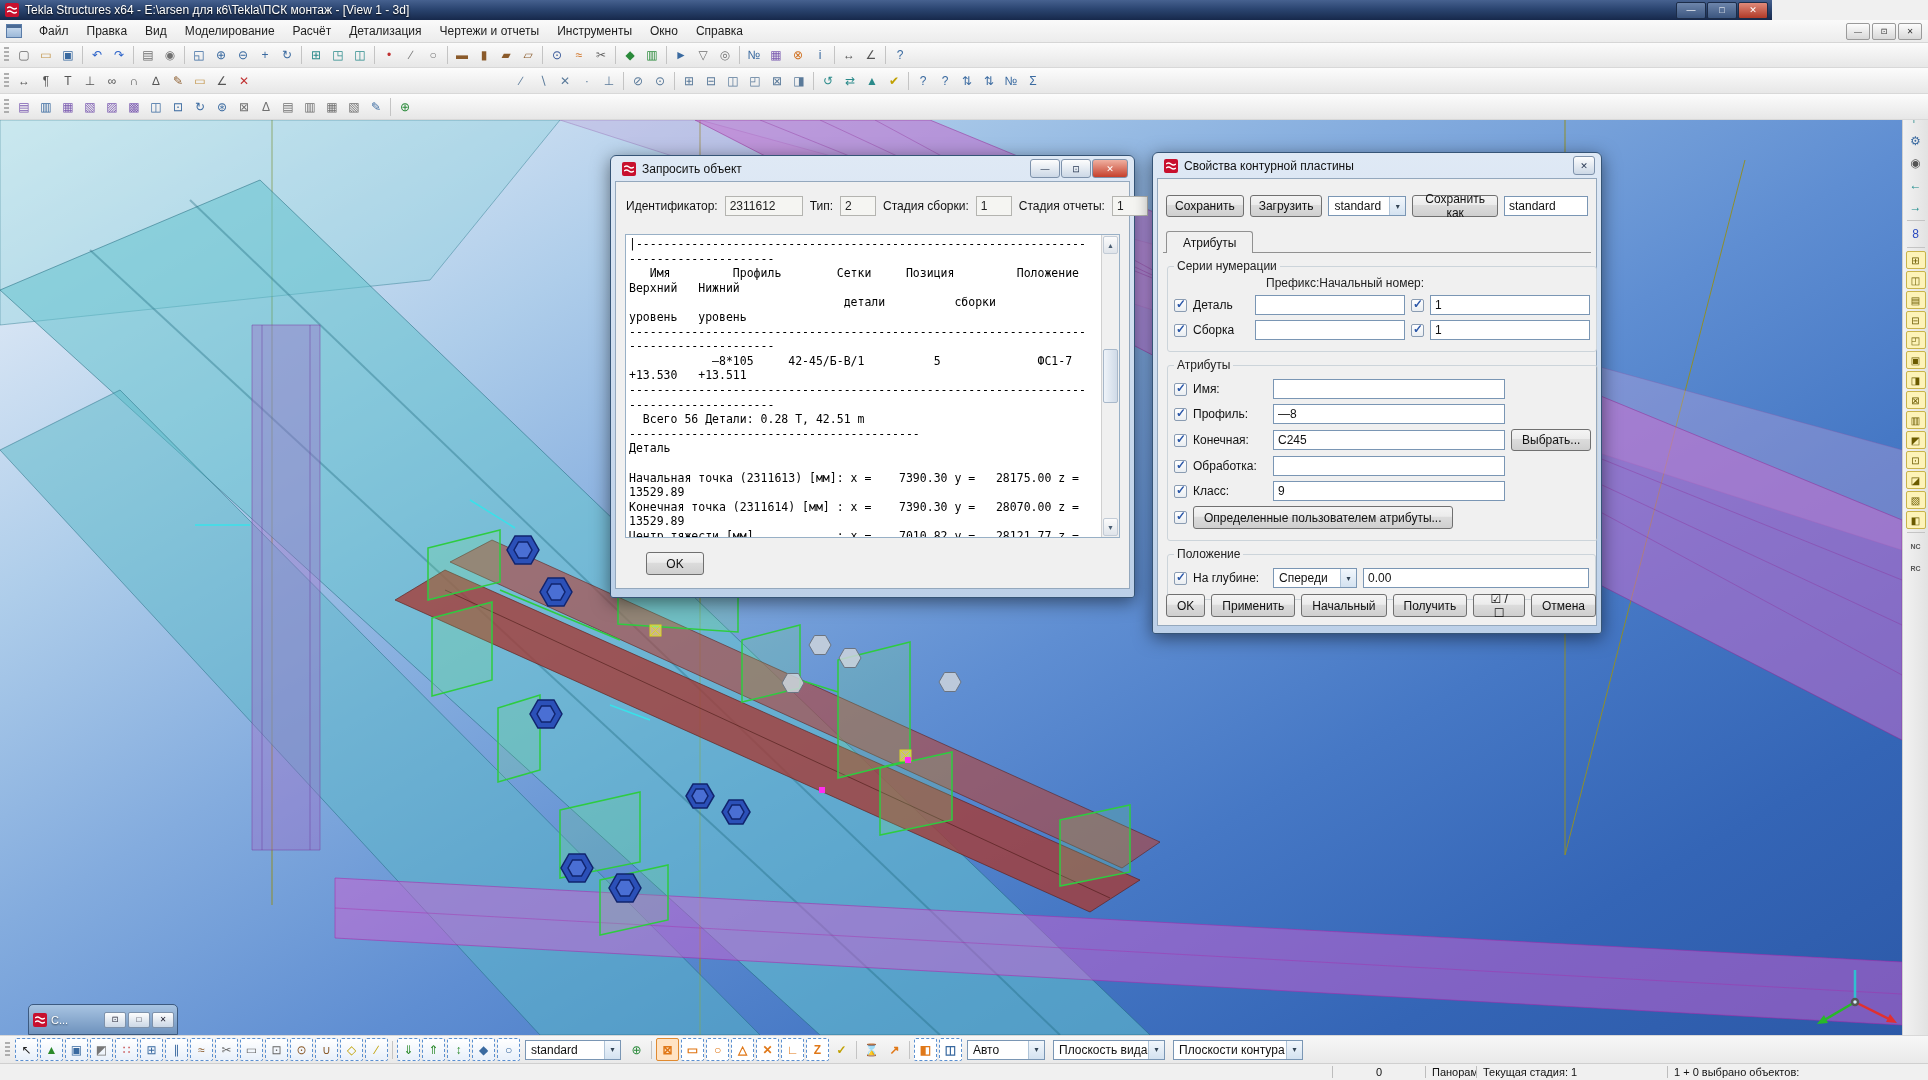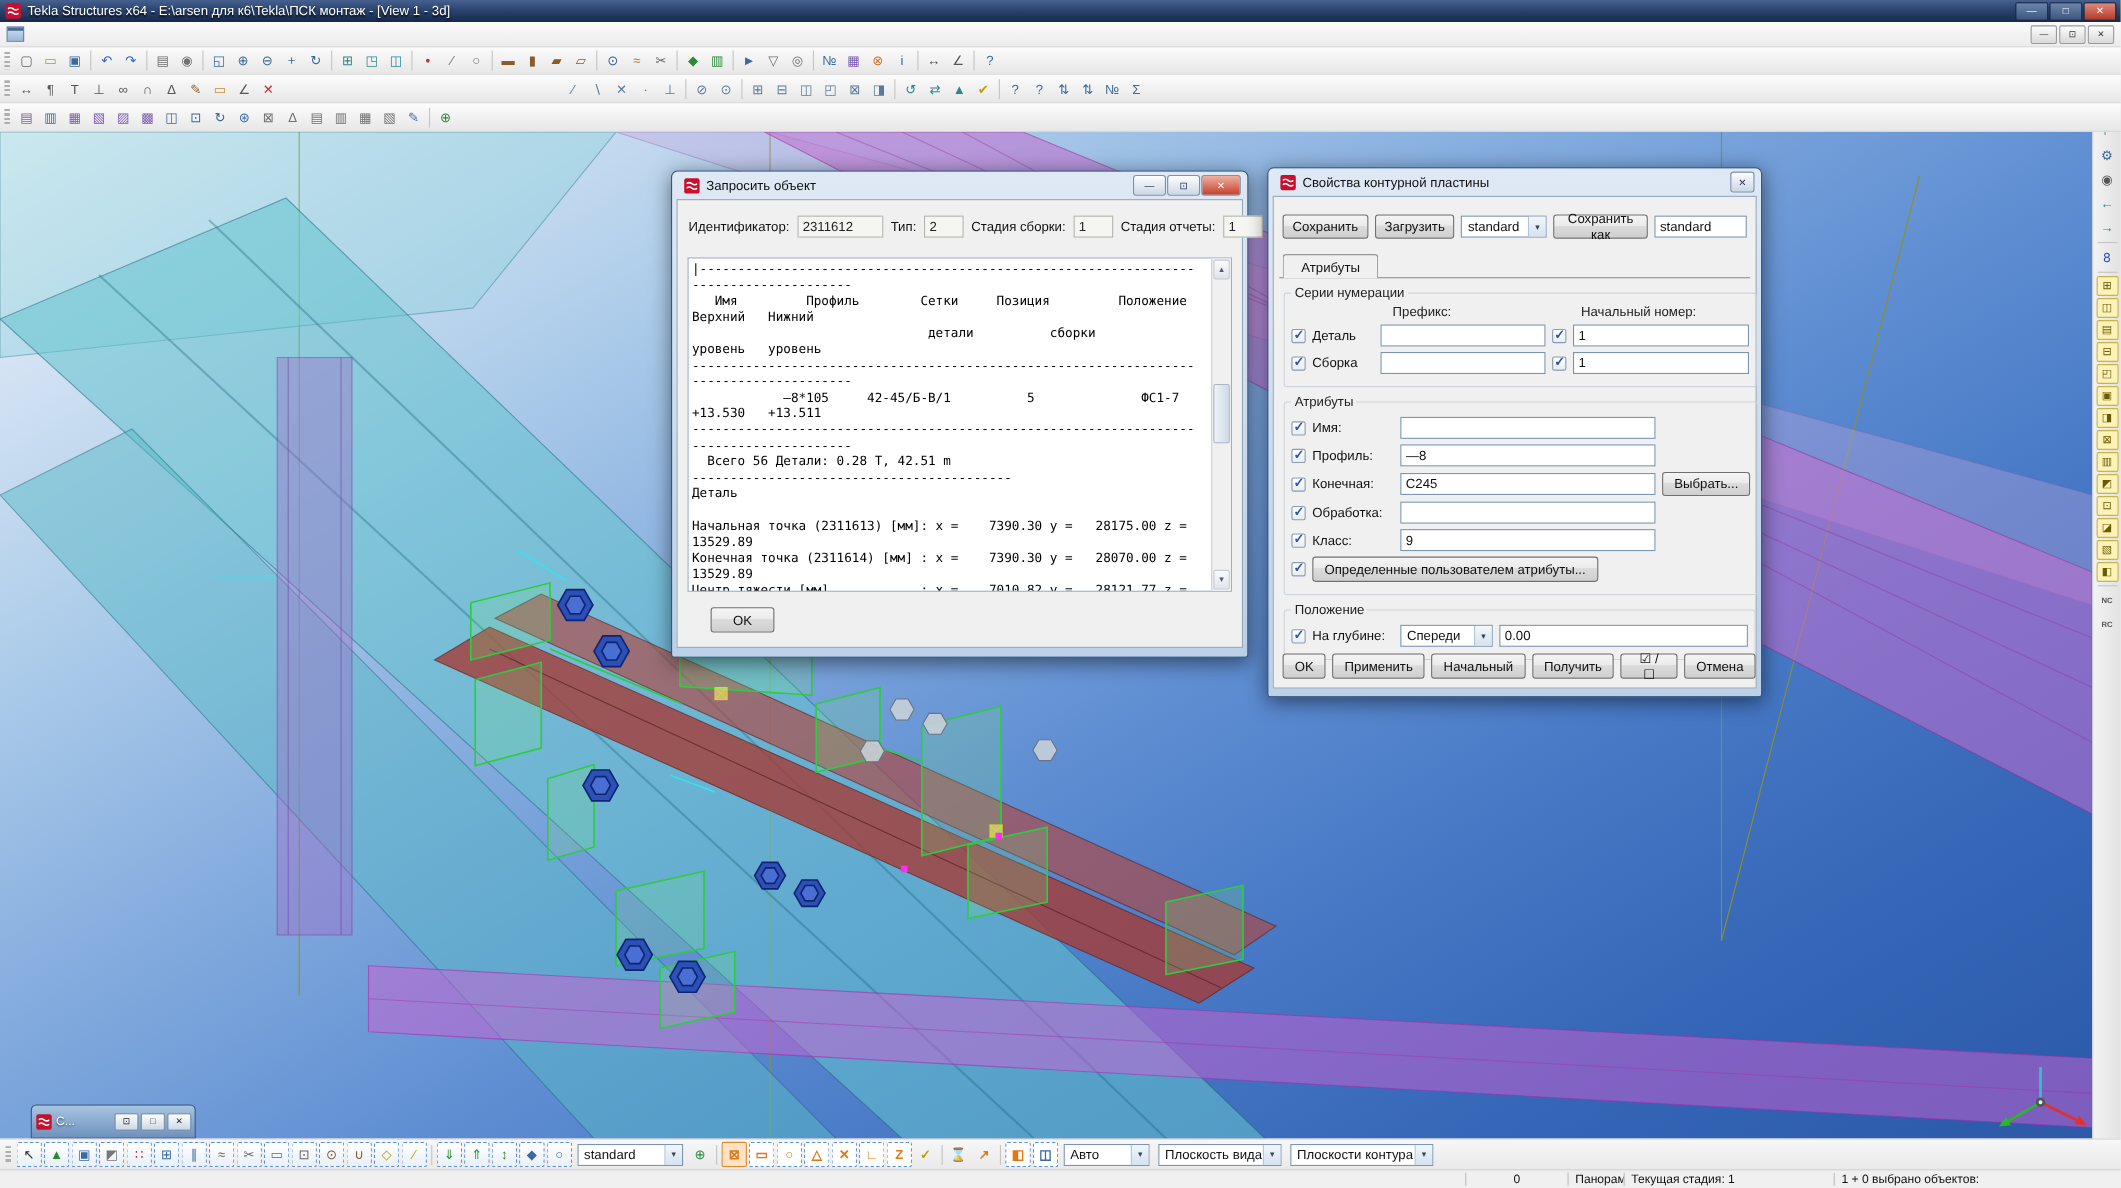--- a/index.html
+++ b/index.html
@@ -1,21 +1,21 @@
 <!DOCTYPE html>
 <html><head>
 <meta charset="utf-8">
 <style>
   html,body{margin:0;padding:0;}
   body{width:1928px;height:1080px;overflow:hidden;position:relative;
        font-family:"Liberation Sans",sans-serif;background:#f0f0f0;font-size:12px;color:#111;}
   .abs{position:absolute;}
 
   
-  .titlebar{left:0;top:0;width:1928px;height:20px;display:flex;align-items:center;gap:6px;
+  .titlebar{left:0;top:0;width:1772px;height:20px;display:flex;align-items:center;gap:6px;
     background:linear-gradient(180deg,#46618f 0%,#2b4571 45%,#17294b 100%);z-index:90;}
   .title-text{color:#fff;font-size:12px;white-space:nowrap;text-shadow:0 1px 2px #000;}
   .tlogo{width:14px;height:14px;border-radius:2px;background:#c8102e;display:inline-flex;align-items:center;justify-content:center;flex:0 0 auto;margin-left:5px;}
   .tlogo svg{display:block}
   .win-controls{margin-left:auto;display:flex;gap:1px;margin-right:4px;}
   .wbtn{width:28px;height:15px;display:flex;align-items:center;justify-content:center;color:#fff;font-size:9px;
     background:linear-gradient(#6d85ab,#3c5演 0);background:linear-gradient(#6d85ab,#3c567f);border:1px solid #1c2c48;border-radius:2px;}
   .wbtn.close{background:linear-gradient(#e08a7a,#b03a28);}
 
   
@@ -104,21 +104,21 @@
   .d2 .toprow .btn{height:22px;padding:0 8px;}
   .tabbar{position:relative;height:26px;margin-top:10px;}
   .tabline{position:absolute;left:5px;right:5px;bottom:0;border-top:1px solid #919191;}
   .tab{position:absolute;left:8px;bottom:0;padding:4px 16px 3px;background:#f0f0f0;border:1px solid #919191;border-bottom:none;
     border-radius:3px 3px 0 0;font-size:12px;}
   fieldset{border:1px solid #ccd4da;border-radius:3px;margin:6px 9px 0;padding:2px 6px 6px;}
   fieldset legend{font-size:12px;color:#222;padding:0 3px;}
   .numrow,.attrow,.posrow{display:flex;align-items:center;gap:6px;margin:5px 0;}
   .numhead{display:flex;font-size:12px;color:#222;margin:1px 0 2px;}
   .numhead .h1{margin-left:92px;}
-  .numhead .h2{margin-left:118px;}
+  .numhead .h2{}
   .numrow .lbl{width:56px;}
   .attrow .lbl{width:74px;}
   .d2 .bbar{position:absolute;left:8px;bottom:8px;display:flex;gap:6px;}
   .d2 .bbar .btn{height:23px;}
 
   
   .mini{left:28px;top:1004px;width:150px;height:31px;border:1px solid #3c5a80;border-radius:5px 5px 0 0;
     background:linear-gradient(#a8c4e2,#6e92bd);display:flex;align-items:center;gap:4px;padding:0 3px;z-index:55;box-sizing:border-box;}
   .mini .mtitle{color:#fff;font-size:11px;text-shadow:0 1px 2px #234;}
   .mini .mbtns{margin-left:auto;display:flex;gap:2px;}
@@ -156,20 +156,32 @@
     <span class="wbtn">—</span>
     <span class="wbtn">□</span>
     <span class="wbtn close">✕</span>
   </span>
 </div>
 
 <div class="abs menubar">
   <span class="mdi-icon">
       <i></i>
     </span>
+  <nav style="display:flex">
+      <span class="menu-item">Файл</span>
+      <span class="menu-item">Правка</span>
+      <span class="menu-item">Вид</span>
+      <span class="menu-item">Моделирование</span>
+      <span class="menu-item">Расчёт</span>
+      <span class="menu-item">Детализация</span>
+      <span class="menu-item">Чертежи и отчеты</span>
+      <span class="menu-item">Инструменты</span>
+      <span class="menu-item">Окно</span>
+      <span class="menu-item">Справка</span>
+    </nav>
   <span class="mdi-controls">
     <span class="mbtn">—</span>
     <span class="mbtn">⊡</span>
     <span class="mbtn">✕</span>
   </span>
 </div>
 
 <div class="abs tbrow" style="top:42px">
   <div class="tbwrap">
       <span class="tb-grip"></span>

